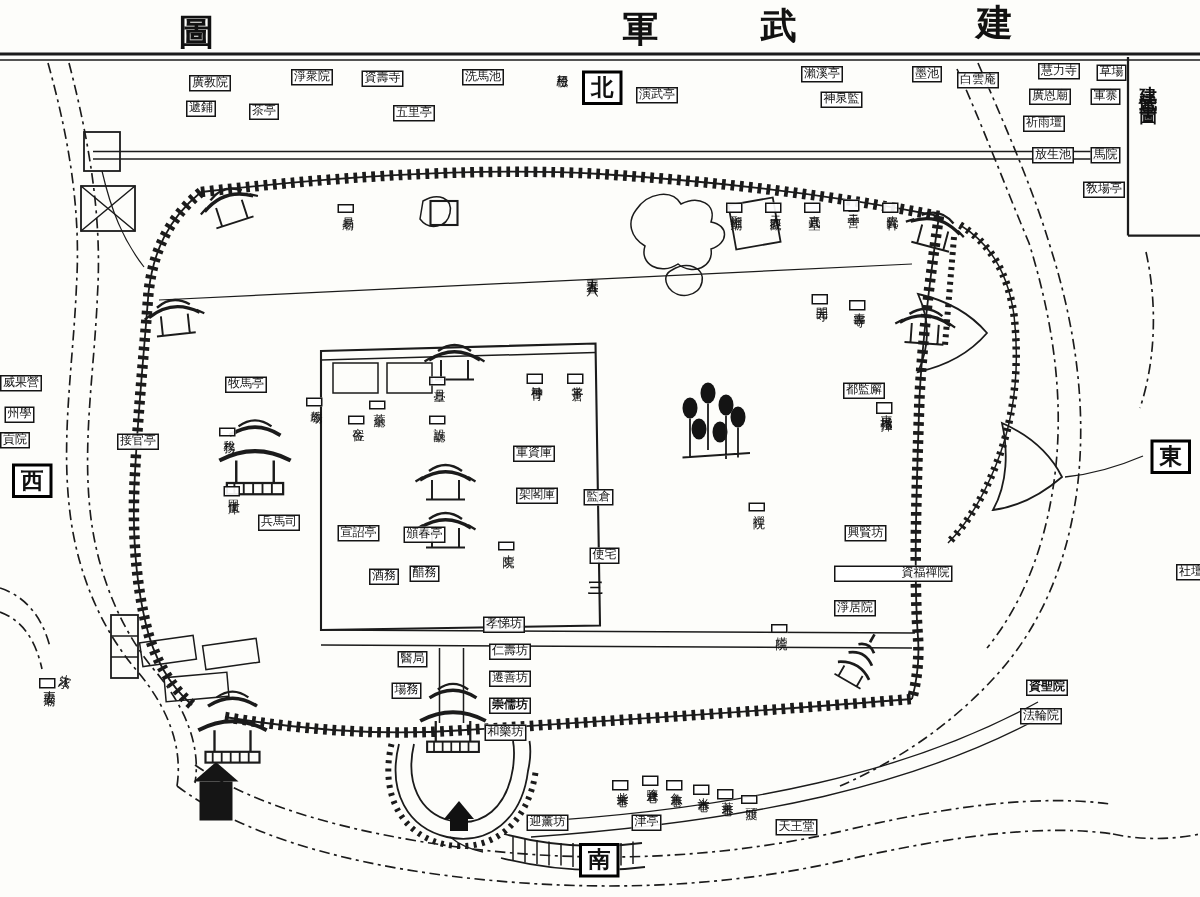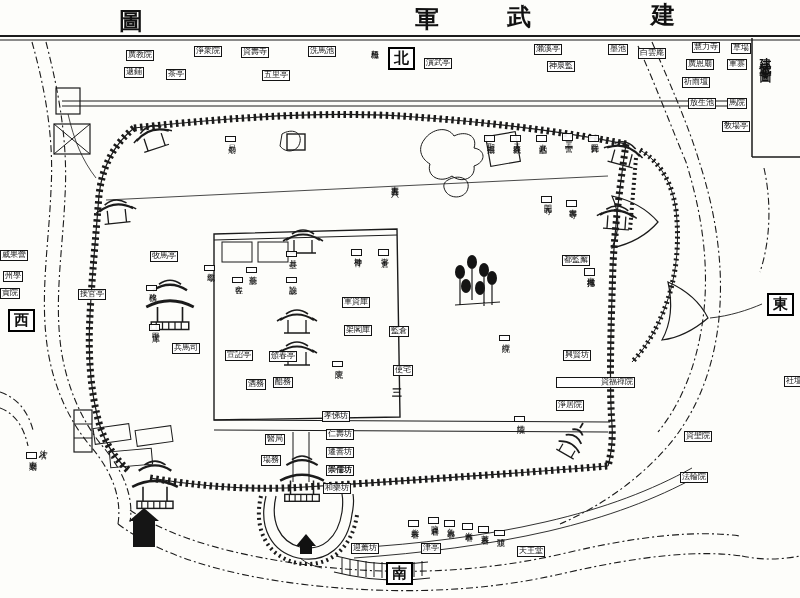--- a/index.html
+++ b/index.html
@@ -242,15 +242,15 @@
     <div class="lbl compass" style="left: 386px; top: 562px;">南</div>
     <div class="lbl v" style="left: 408px; top: 520px;">柴市巷</div>
     <div class="lbl v" style="left: 428px; top: 517px;">鹽倉巷</div>
     <div class="lbl v" style="left: 444px; top: 520px;">魚市巷</div>
     <div class="lbl v" style="left: 462px; top: 523px;">米市巷</div>
     <div class="lbl v" style="left: 478px; top: 526px;">菜市巷</div>
     <div class="lbl v" style="left: 494px; top: 530px;">渡頭</div>
     <div class="lbl" style="left: 517px; top: 546px;">天王堂</div>
     <div class="lbl compass" style="left: 767px; top: 293px;">東</div>
     <div class="lbl" style="left: 745px; top: 376px; margin-left: 39px;">社壇</div>
-    <div class="lbl" style="left: 684px; top: 431px;">資聖院</div>
+    <div class="lbl" style="left: 684px; top: 453px; font-weight: bold;">資聖院</div>
     <div class="lbl" style="left: 680px; top: 472px;">法輪院</div>
   </div>
 
 </body></html>

